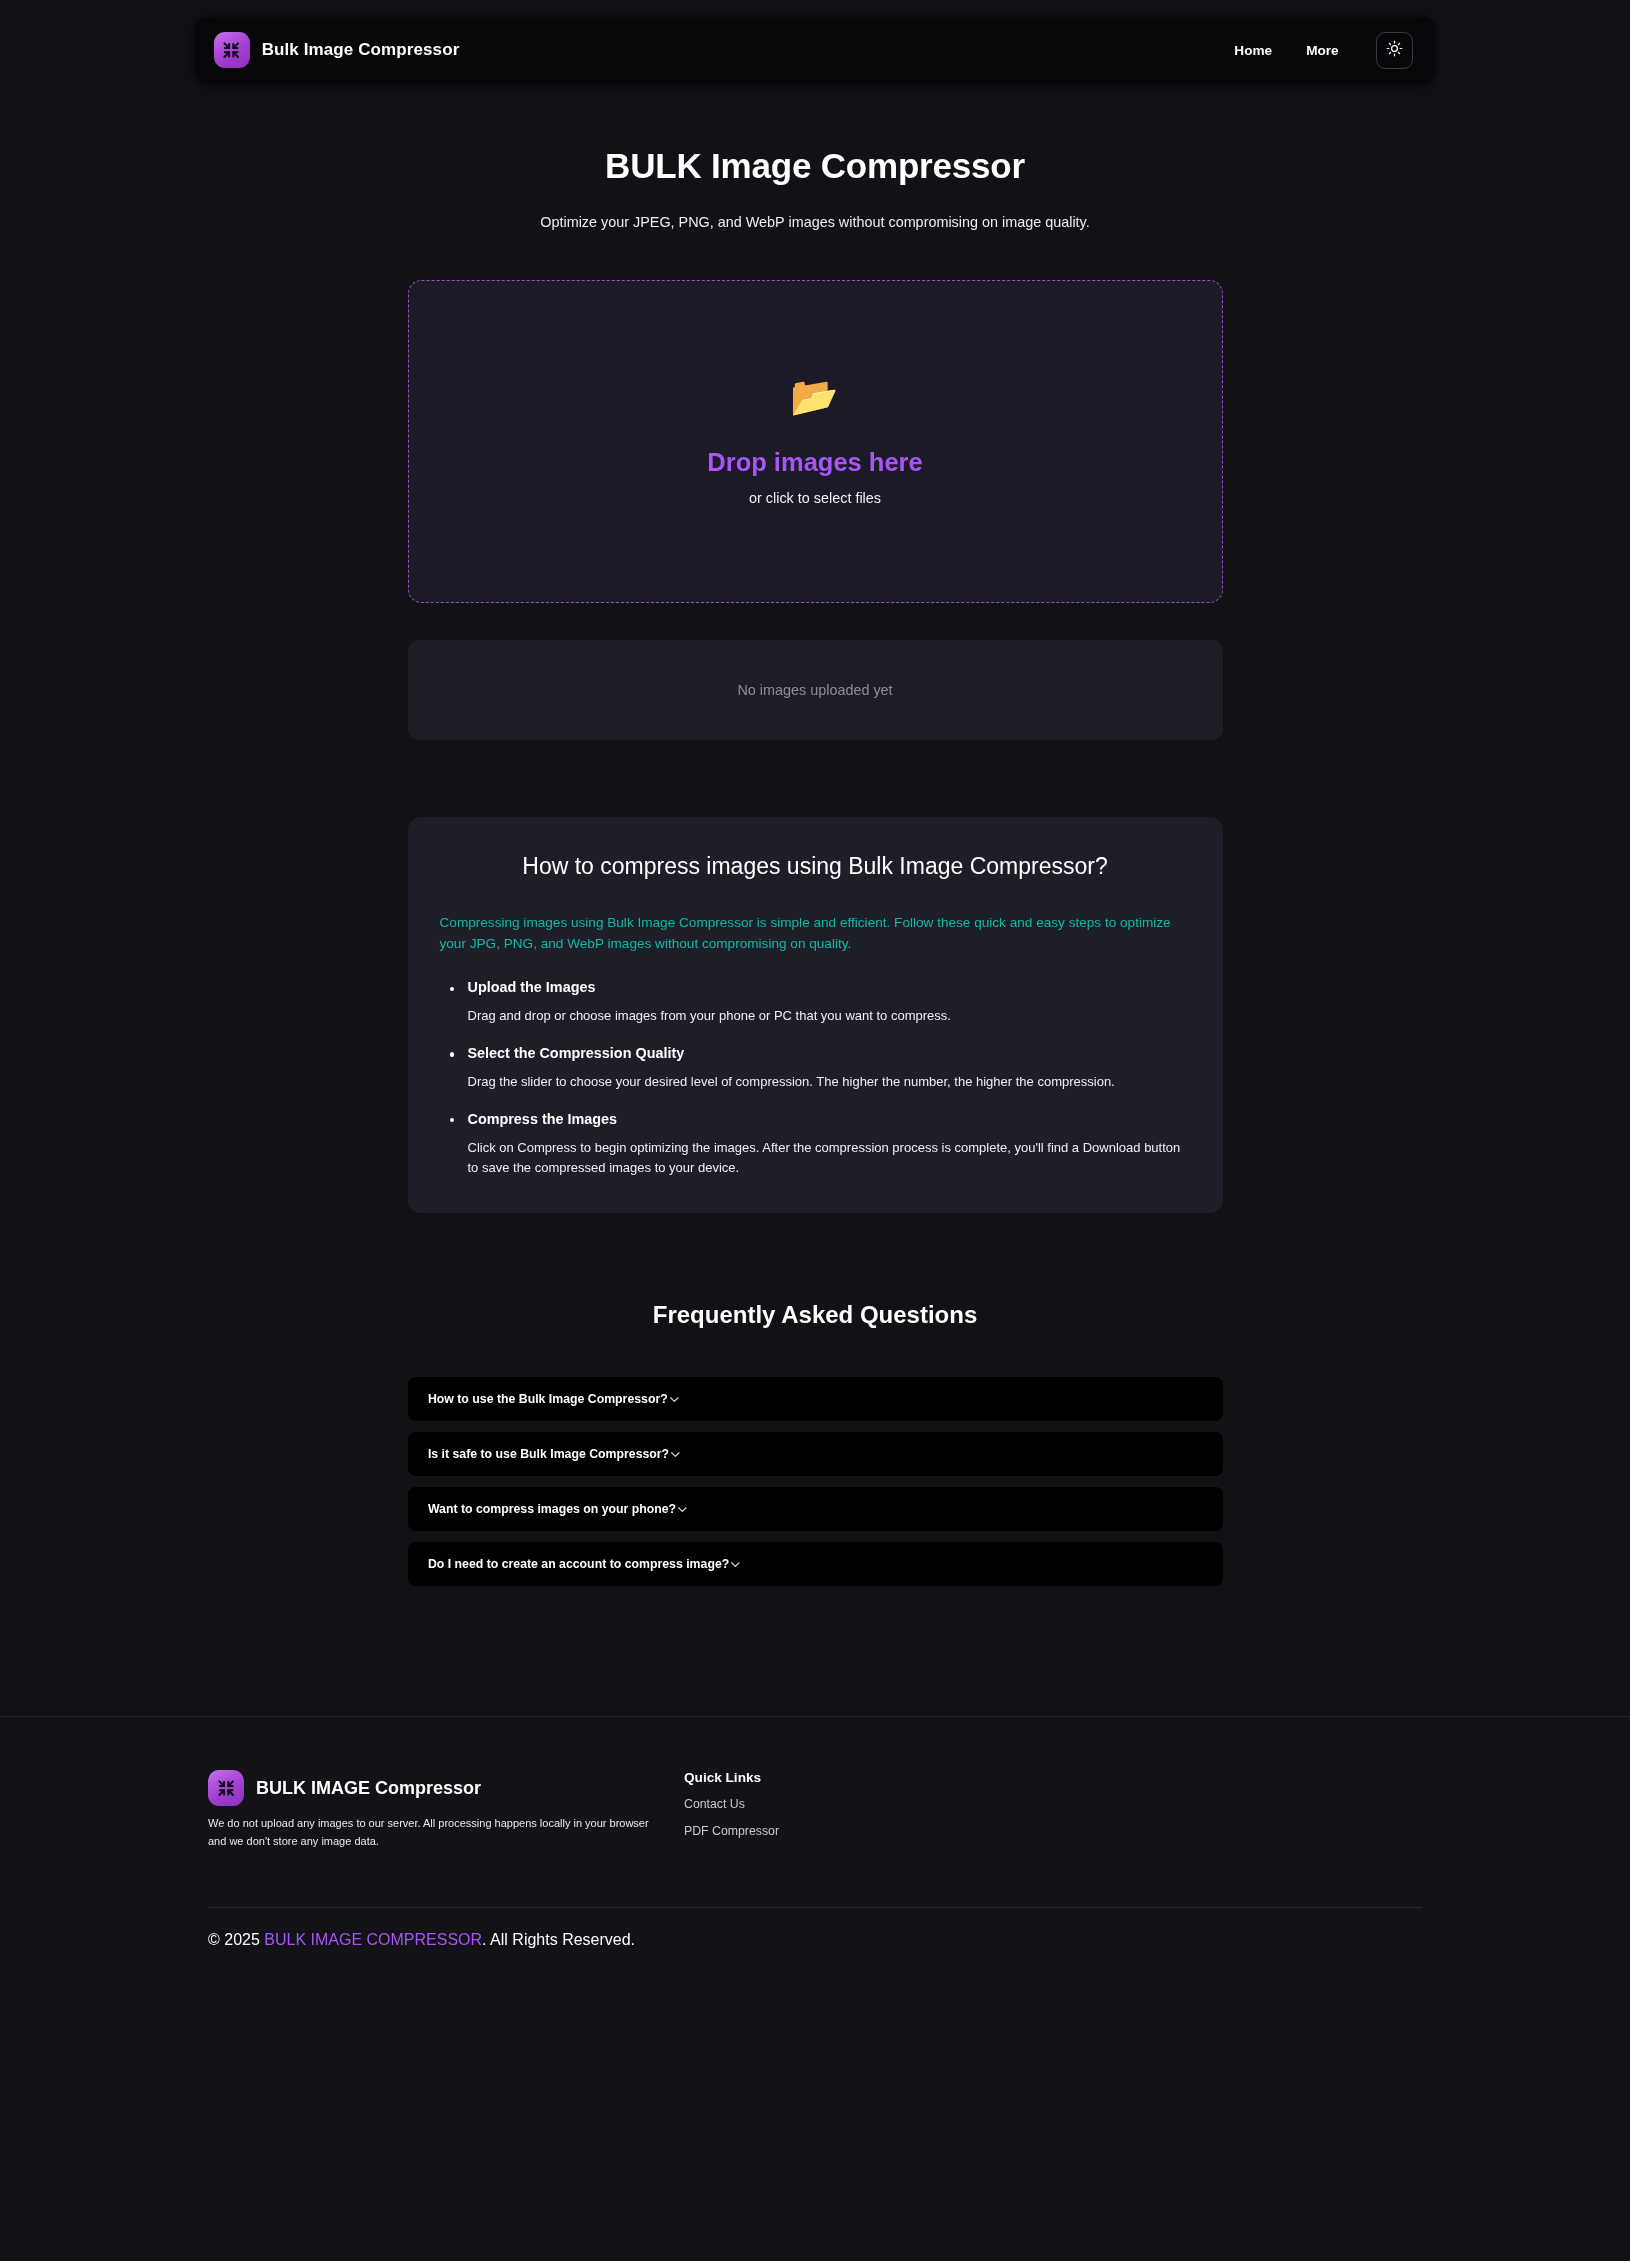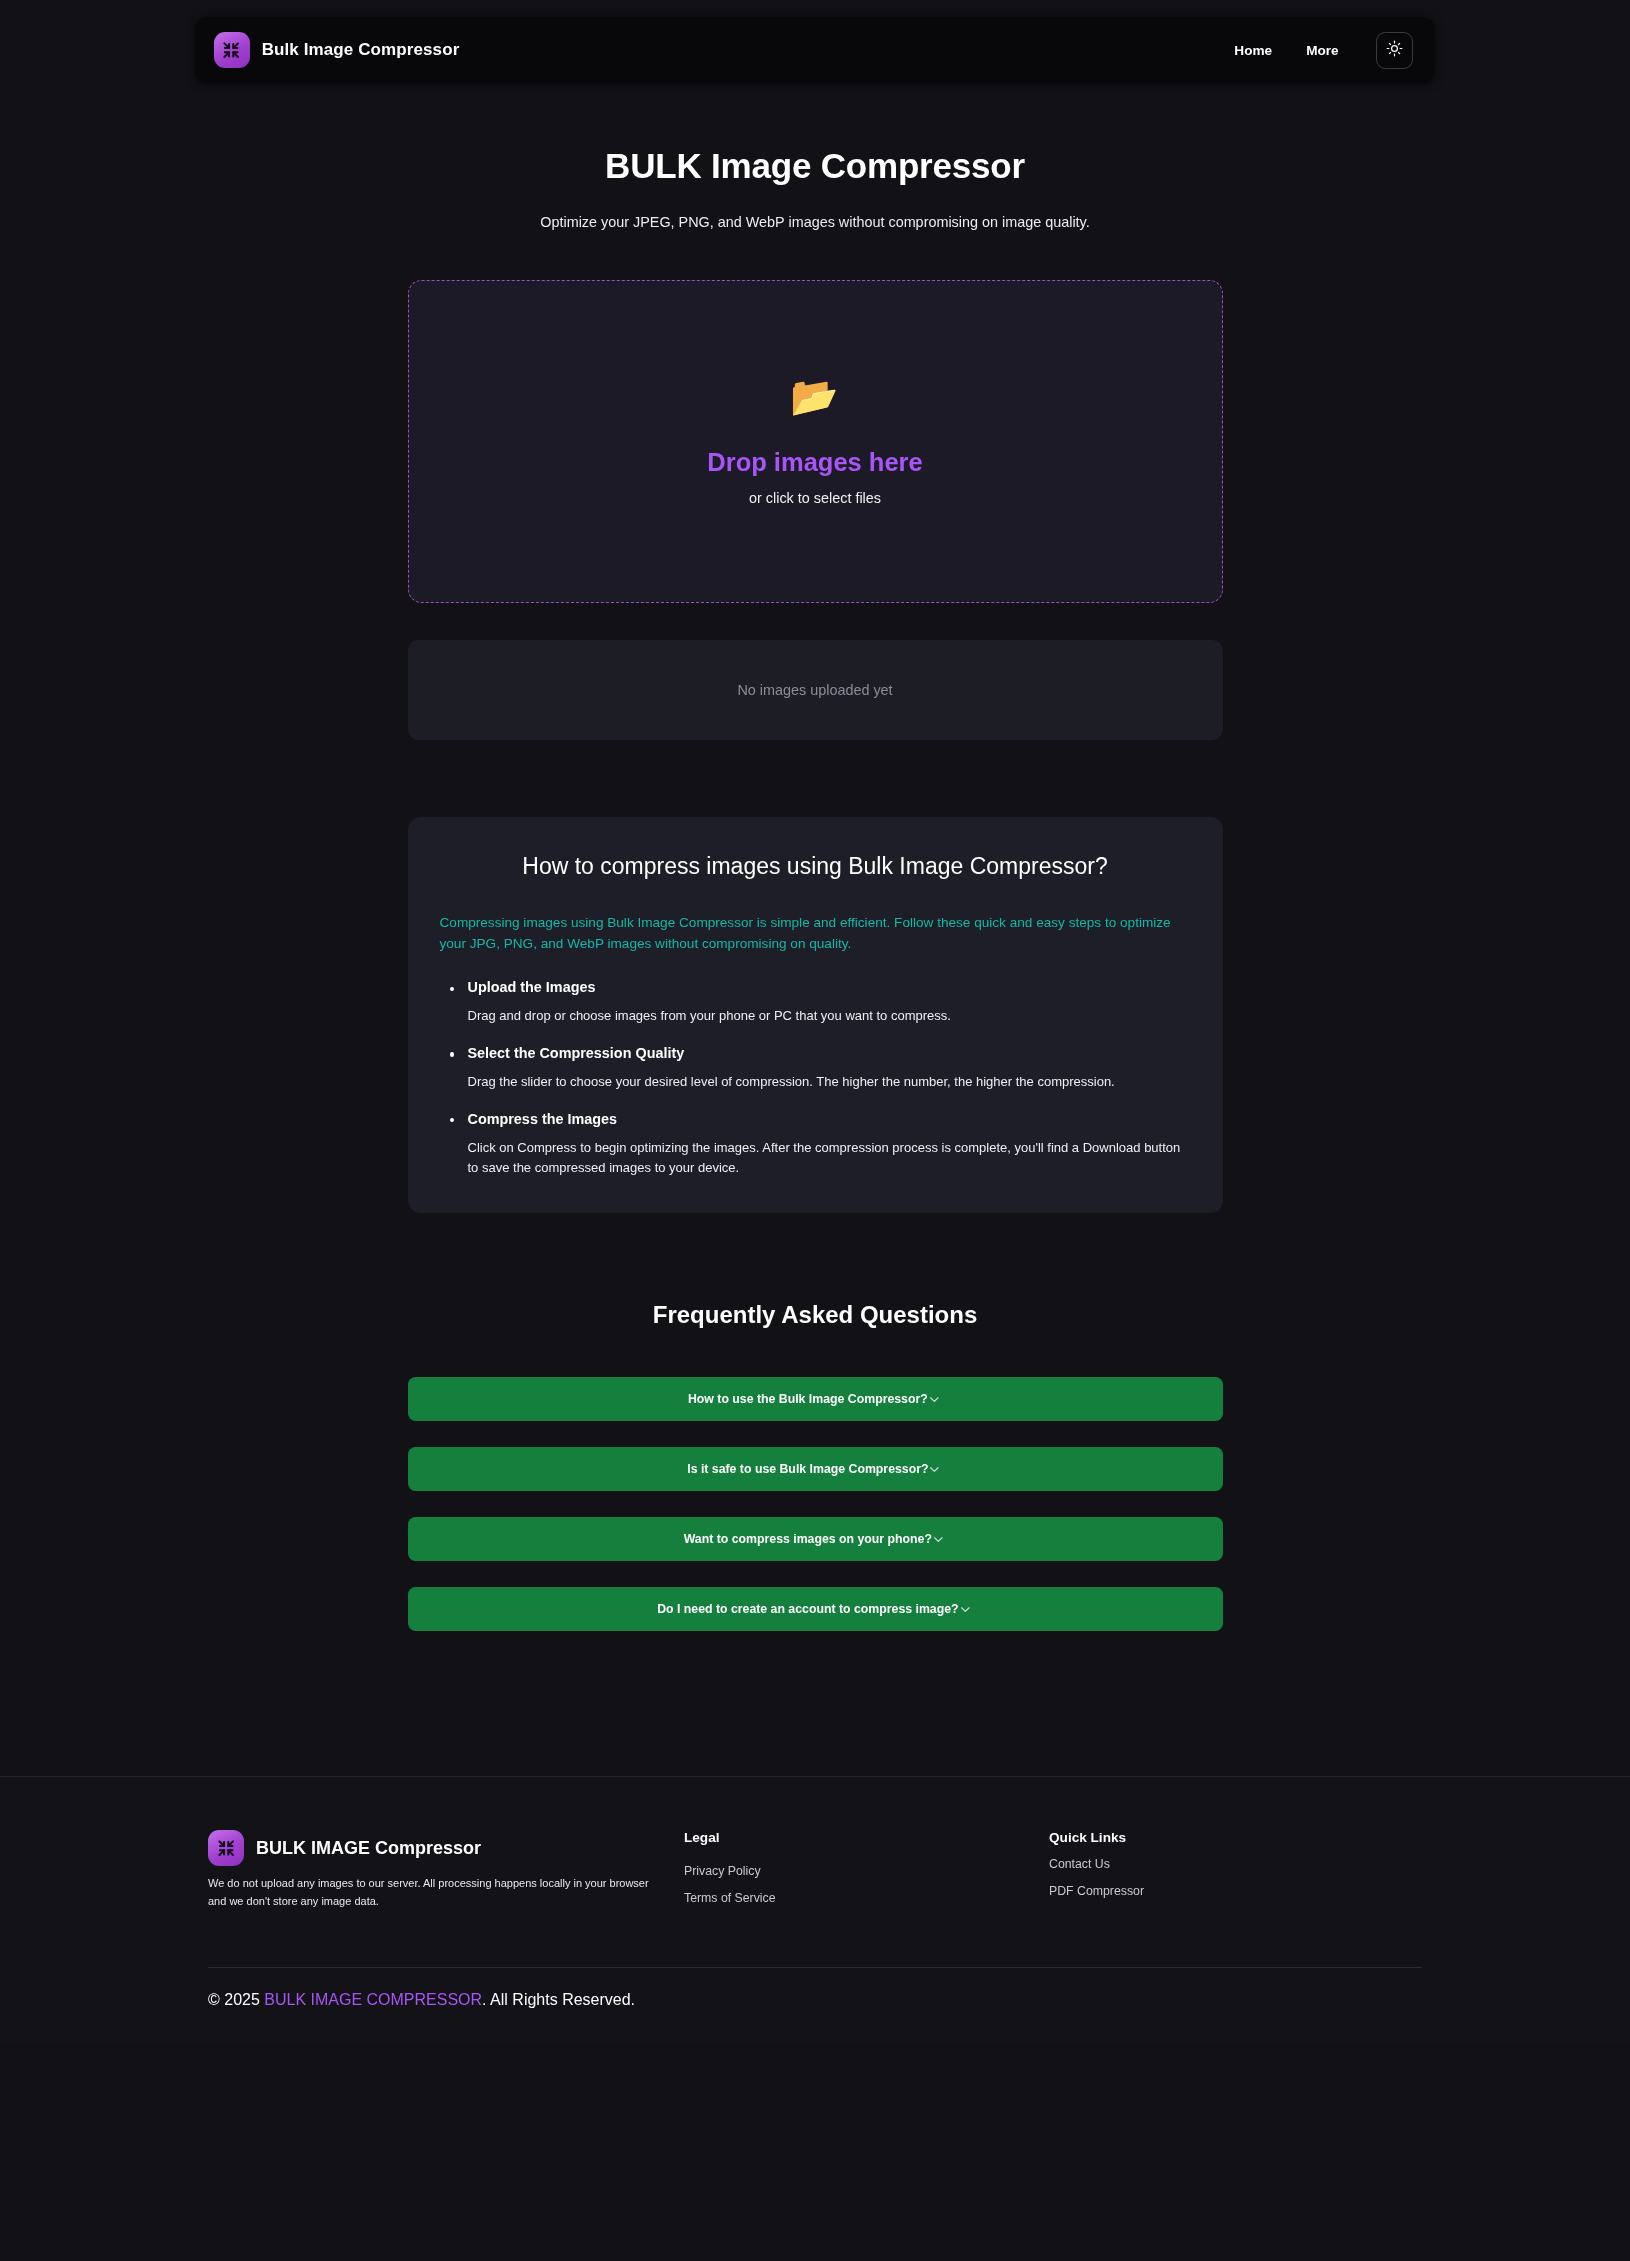--- a/index.html
+++ b/index.html
@@ -146,25 +146,25 @@
   .faq-head {
     margin-top: 88px;
     text-align: center;
     font-size: 24px;
     font-weight: 700;
     color: #fff;
   }
   .faq-list { margin-top: 48px; }
   .faq-item {
     height: 44px;
-    background: #15803d;
+    background: #000000;
     border-radius: 7.6px;
-    display: flex; align-items: center; justify-content: center;
+    display: flex; align-items: center; justify-content: flex-start;
     padding: 0 22px 0 20.4px;
-    margin-bottom: 26px;
+    margin-bottom: 11px;
     cursor: pointer;
   }
   .faq-q { font-size: 12.3px; font-weight: 700; color: #fff; }
   .faq-chev { display: flex; align-items: center; color: #d7d8de; }
 
   
   .footer-spacer { height: 119px; }
   .footer {
     border-top: 0.8px solid #232329;
     background: #121217;
@@ -357,27 +357,20 @@
                 <path d="M9.5 19.4 L9.5 14.5 L4.6 14.5"></path>
               <path d="M20 20 L14.5 14.5"></path>
                 <path d="M14.5 19.4 L14.5 14.5 L19.4 14.5"></path>
             </svg>
           </span>
           <span class="f-brand-name">BULK IMAGE Compressor</span>
         </div>
         <div class="f-desc">We do not upload any images to our server. All processing happens locally in your browser and we don't store any image data.</div>
       </div>
 
-      <div class="f-col">
-        <div class="f-col-title">Legal</div>
-        <div class="f-links">
-          <a class="f-link">Privacy Policy</a>
-          <a class="f-link">Terms of Service</a>
-        </div>
-      </div>
 
       <div class="f-col f-col--quick">
         <div class="f-col-title">Quick Links</div>
         <div class="f-links">
           <a class="f-link">Contact Us</a>
           <a class="f-link">PDF Compressor</a>
         </div>
       </div>
 
     </div>

